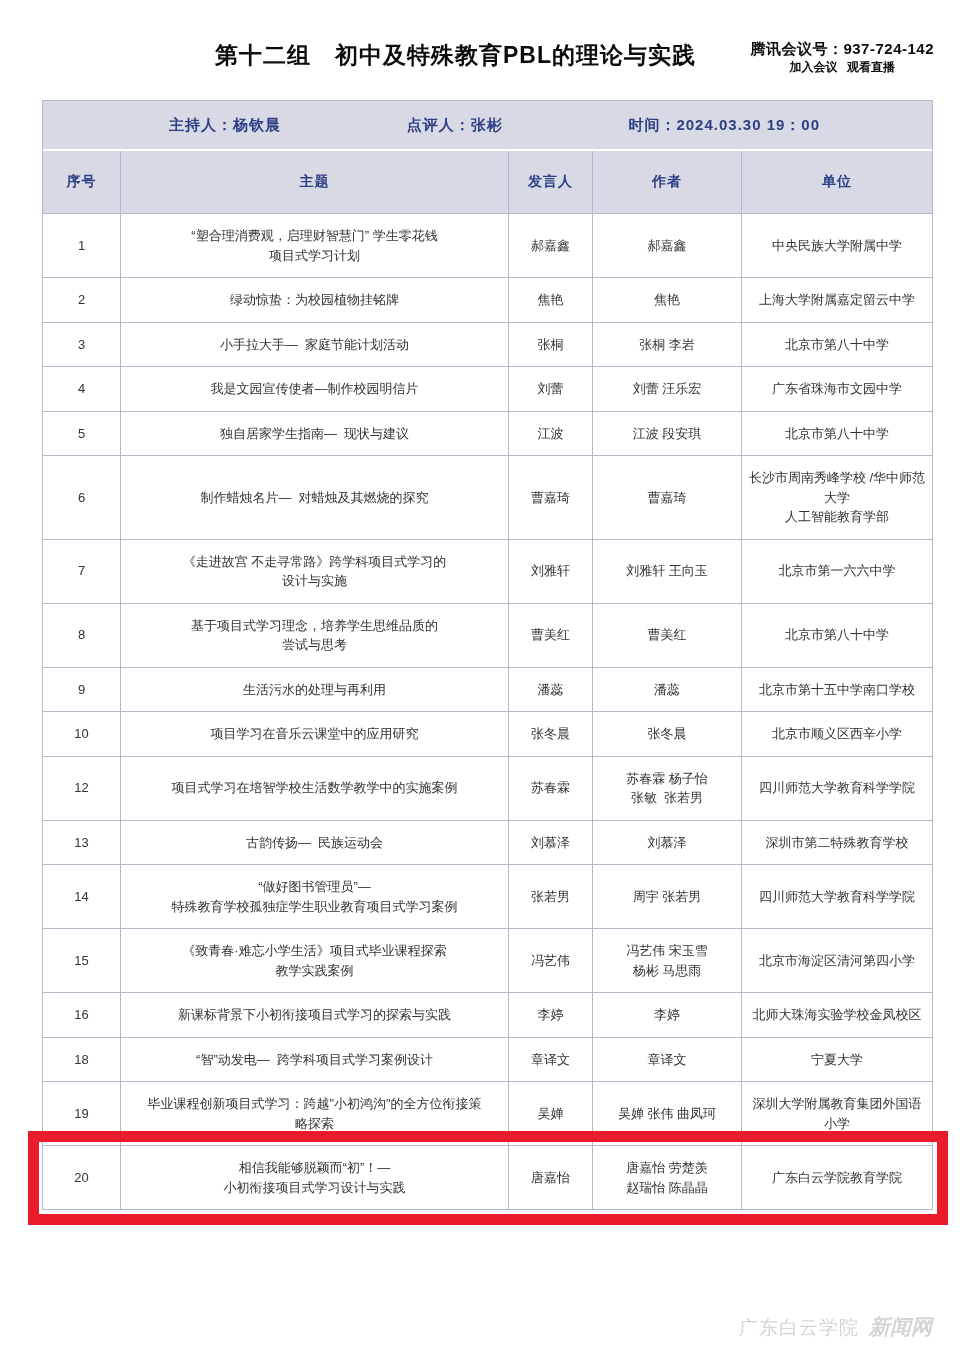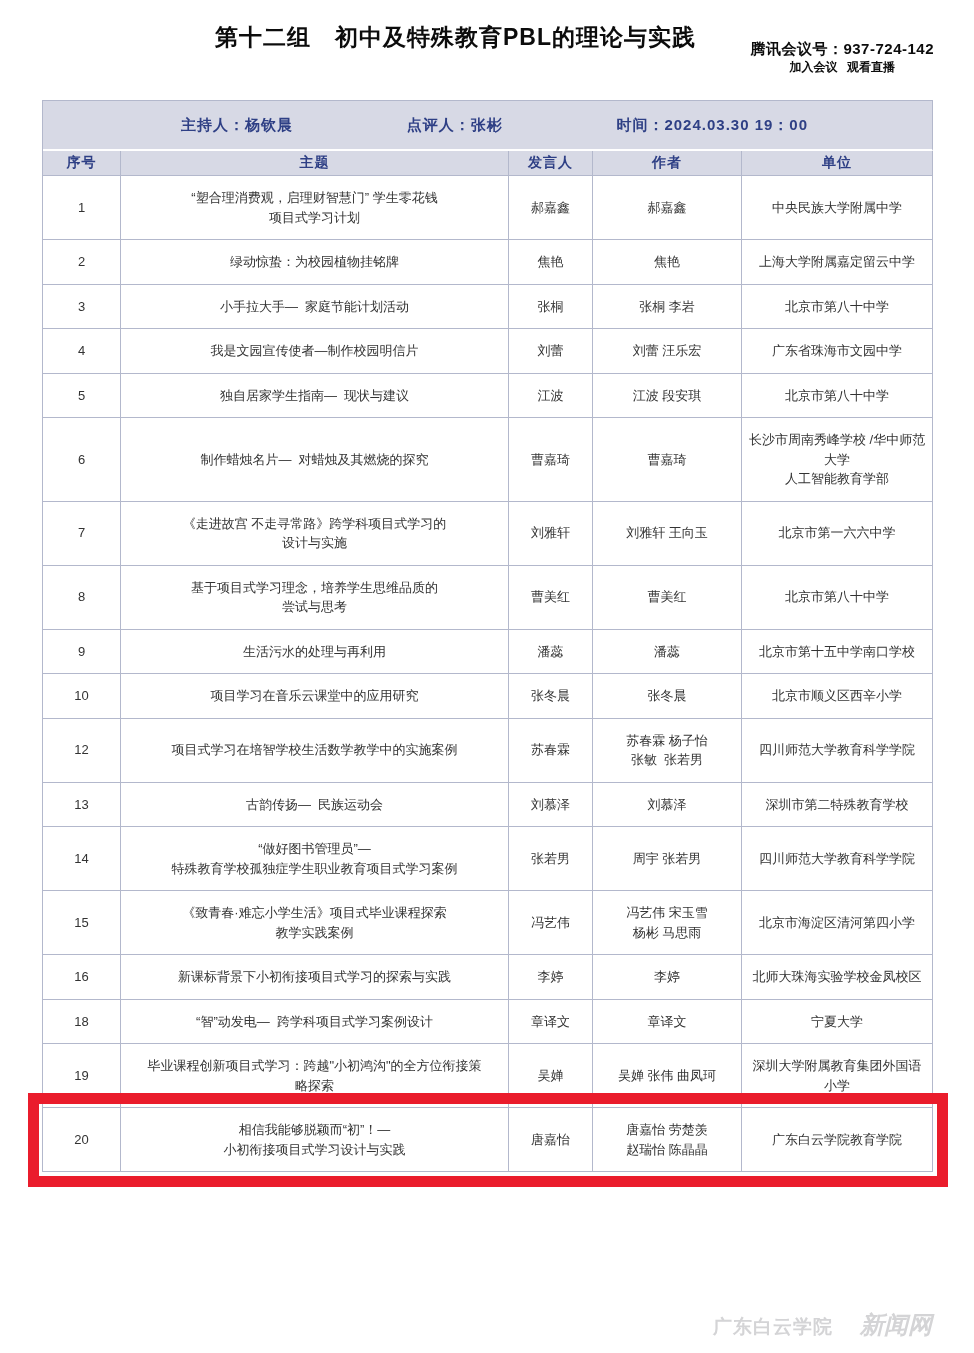--- a/index.html
+++ b/index.html
@@ -15,21 +15,21 @@
     position:relative;
     background:#ffffff;
     font-family:"Liberation Sans","DejaVu Sans",sans-serif;
     color:var(--body-text);
     overflow:hidden;
   }
 
   
   .page-header{position:absolute;top:0;left:0;width:100%;height:100px;}
   .title{
-    position:absolute;left:215px;top:22px;
+    position:absolute;left:215px;top:40px;
     font-size:23px;font-weight:bold;color:#0c0c0c;
     white-space:nowrap;letter-spacing:1px;
   }
   .title .group{margin-right:24px;}
   .meeting{
     position:absolute;right:40px;top:24px;
     text-align:center;color:#0c0c0c;
   }
   .meeting-id{font-size:15px;font-weight:bold;letter-spacing:.5px;margin-top:16px;}
   .meeting-links{margin-top:0;font-size:12px;font-weight:bold;}
@@ -43,53 +43,53 @@
     border-left:1px solid var(--border);
     border-top:1px solid var(--border);
   }
   th,td{
     border-right:1px solid var(--border);
     border-bottom:1px solid var(--border);
     text-align:center;vertical-align:middle;
   }
   tr.band td{
     background:var(--band-bg);
-    padding:15px 12px 14px;
+    padding:15px 0 14px;
     border-bottom:2px solid #ffffff;
   }
   .band-flex{
     display:flex;justify-content:space-between;
     padding:0 112px 0 126px;
     font-size:15px;font-weight:bold;color:var(--band-text);
     letter-spacing:1px;
   }
   tr.cols th{
     background:var(--band-bg);
-    padding:3px 4px;
+    padding:22px 4px;
     font-size:14px;font-weight:bold;color:var(--band-text);
     letter-spacing:1px;
   }
   tbody td{
     background:#ffffff;
     padding:12px 6px;
     font-size:13px;line-height:1.5;
   }
   .l1,.l2{white-space:pre-wrap;}
   tr.highlight{outline:11px solid var(--red);outline-offset:4px;}
   tr.highlight td{position:relative;z-index:2;}
 
   
   .watermark{
     position:absolute;right:42px;bottom:12px;
     color:#d4d4d6;white-space:nowrap;user-select:none;
   }
-  .watermark .wm1{font-size:19px;font-weight:bold;letter-spacing:1px;}
+  .watermark .wm1{font-size:19px;font-weight:normal;letter-spacing:1px;}
   .watermark .wm2{
     font-family:"Liberation Serif","DejaVu Serif",serif;
-    font-style:italic;font-size:24px;font-weight:bold;margin-left:27px;
+    font-style:italic;font-size:21px;font-weight:bold;margin-left:10px;
   }
 </style>
 </head>
 <body>
 
 <div class="page-header">
   <h1 class="title">
     <span class="group">第十二组</span><span>初中及特殊教育PBL的理论与实践</span>
   </h1>
   <div class="meeting">

